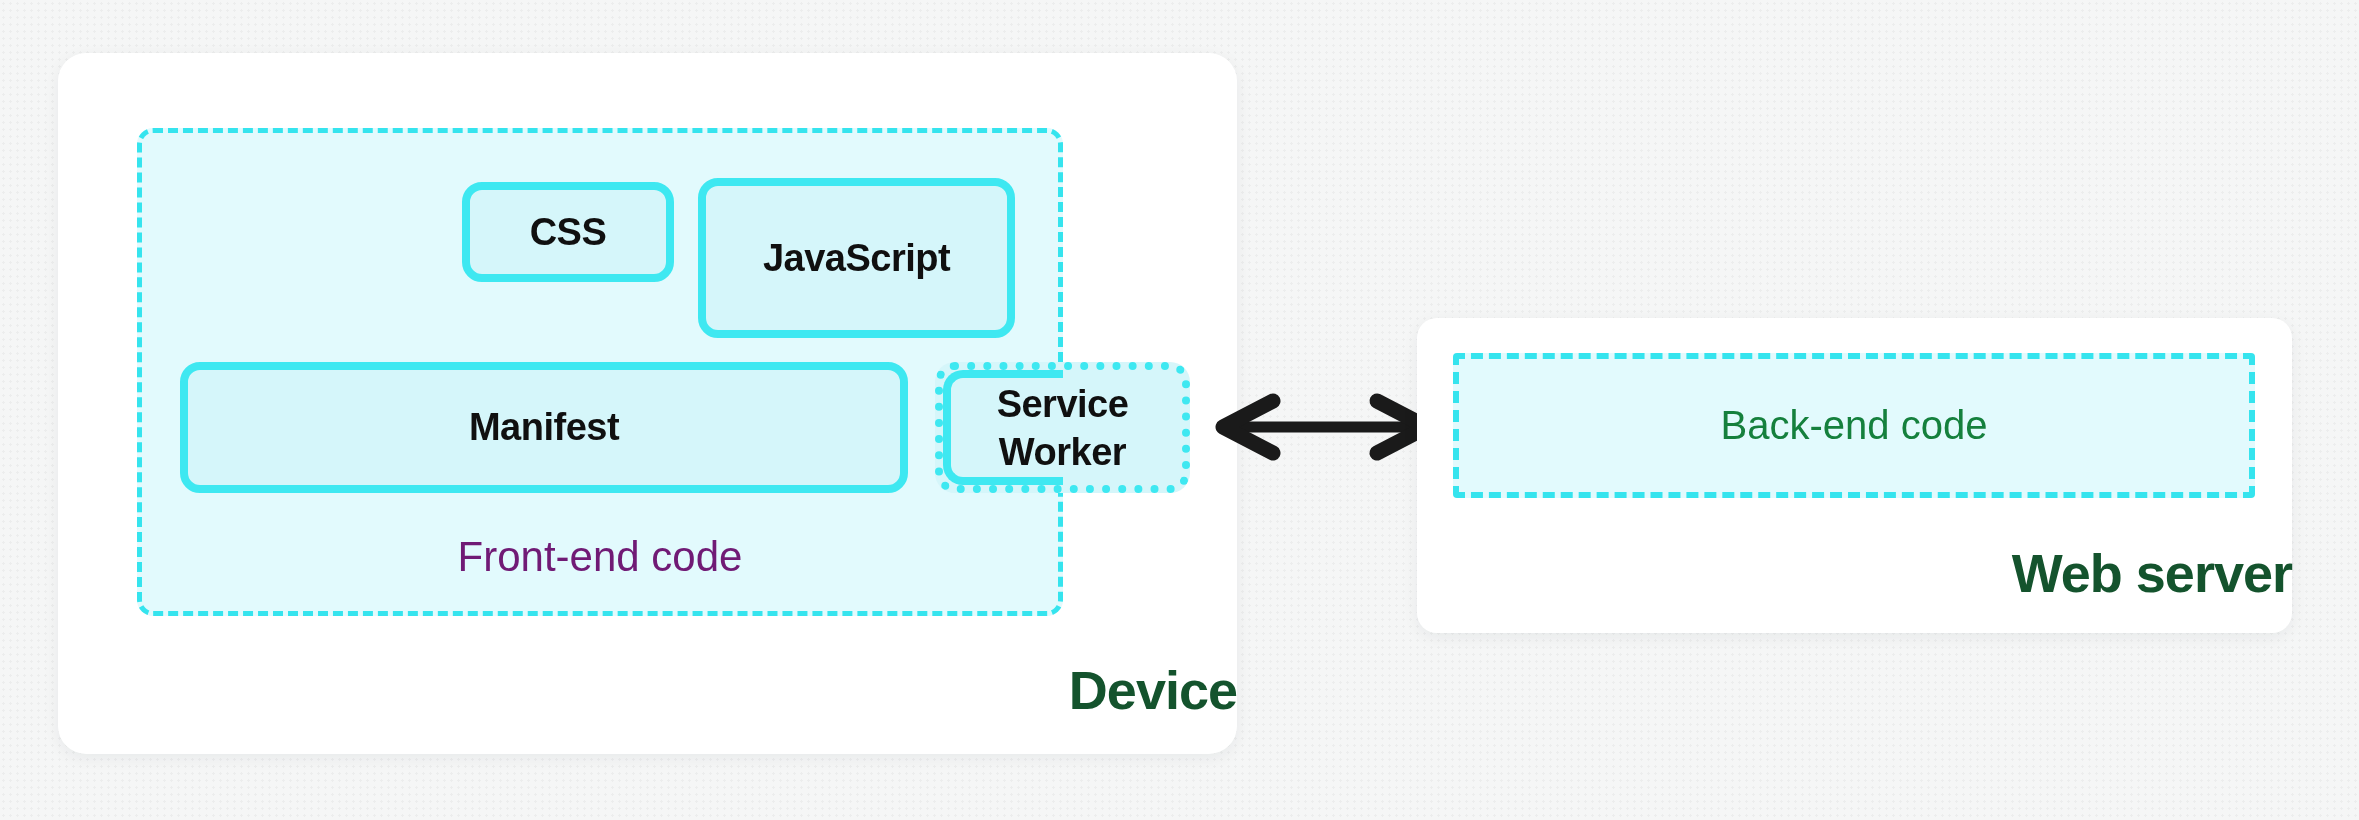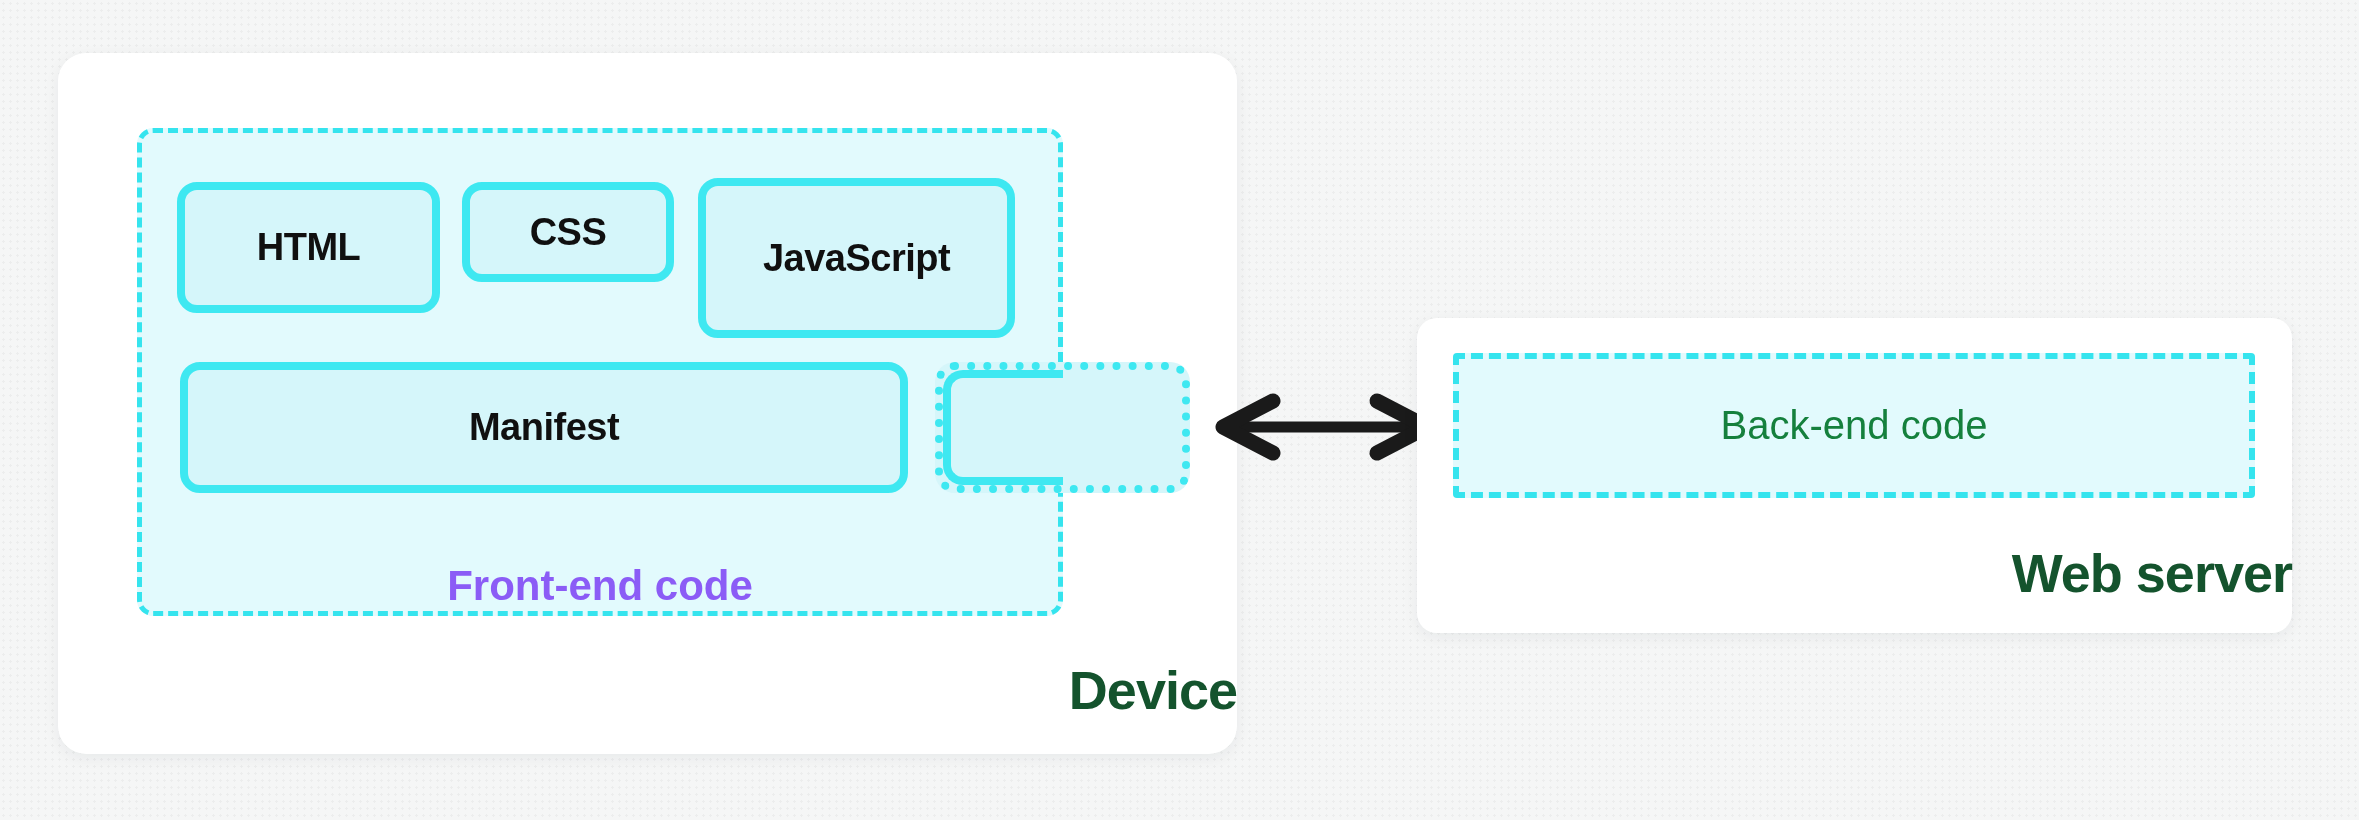--- a/index.html
+++ b/index.html
@@ -57,21 +57,21 @@
     box-sizing:border-box;
     border:8px solid #3ee8f1; border-right:none;
     border-radius:20px 0 0 20px;
     pointer-events:none;
   }
   .sw-text { position:relative; text-align:center; font-weight:bold; font-size:38px; line-height:48px; letter-spacing:-0.5px; }
 
   .group-caption {
     position:absolute; left:0; right:0; top:399px;
     text-align:center;
-    font-size:42px; line-height:50px; font-weight:700; color:#8b5cf6;margin-top:29px;
+    font-size:42px; line-height:50px; font-weight:400; color:#701a75;
   }
   .panel-caption {
     position:absolute; left:0; right:0;
     text-align:right;
     font-weight:bold; font-size:54px; letter-spacing:-1px; color:#14532d;
   }
   #device-caption { top:606px; line-height:62px;padding-left:32px; }
   #web-server-caption { top:224px; line-height:62px; }
 
   #backend-box {
@@ -90,38 +90,39 @@
 <body>
 
 <div class="stage">
 
   <div id="device-panel" class="panel">
 
     <div id="frontend-group">
       <div class="group-caption">Front-end code</div>
     </div>
 
-    <div id="html-box" class="cyan-box">
-      <span>HTML</span>
-    </div>
 
     <div id="css-box" class="cyan-box">
       <span>CSS</span>
     </div>
 
     <div id="javascript-box" class="cyan-box">
       <span>JavaScript</span>
     </div>
 
     <div id="manifest-box" class="cyan-box">
       <span>Manifest</span>
     </div>
 
     <div id="service-worker-box">
       <div class="solid-overlay"></div>
+      <div class="sw-text">
+        <div>Service</div>
+        <div>Worker</div>
+      </div>
     </div>
 
     <div id="device-caption" class="panel-caption">Device</div>
   </div>
 
   <svg id="arrow" viewBox="0 0 260 86" xmlns="http://www.w3.org/2000/svg" aria-hidden="true">
     <line x1="38" y1="43" x2="222" y2="43" stroke="#1a1a1a" stroke-width="11"></line>
     <polyline points="78,17 28,43 78,69" fill="none" stroke="#1a1a1a" stroke-width="15" stroke-linecap="round" stroke-linejoin="round"></polyline>
     <polyline points="182,17 232,43 182,69" fill="none" stroke="#1a1a1a" stroke-width="15" stroke-linecap="round" stroke-linejoin="round"></polyline>
   </svg>

